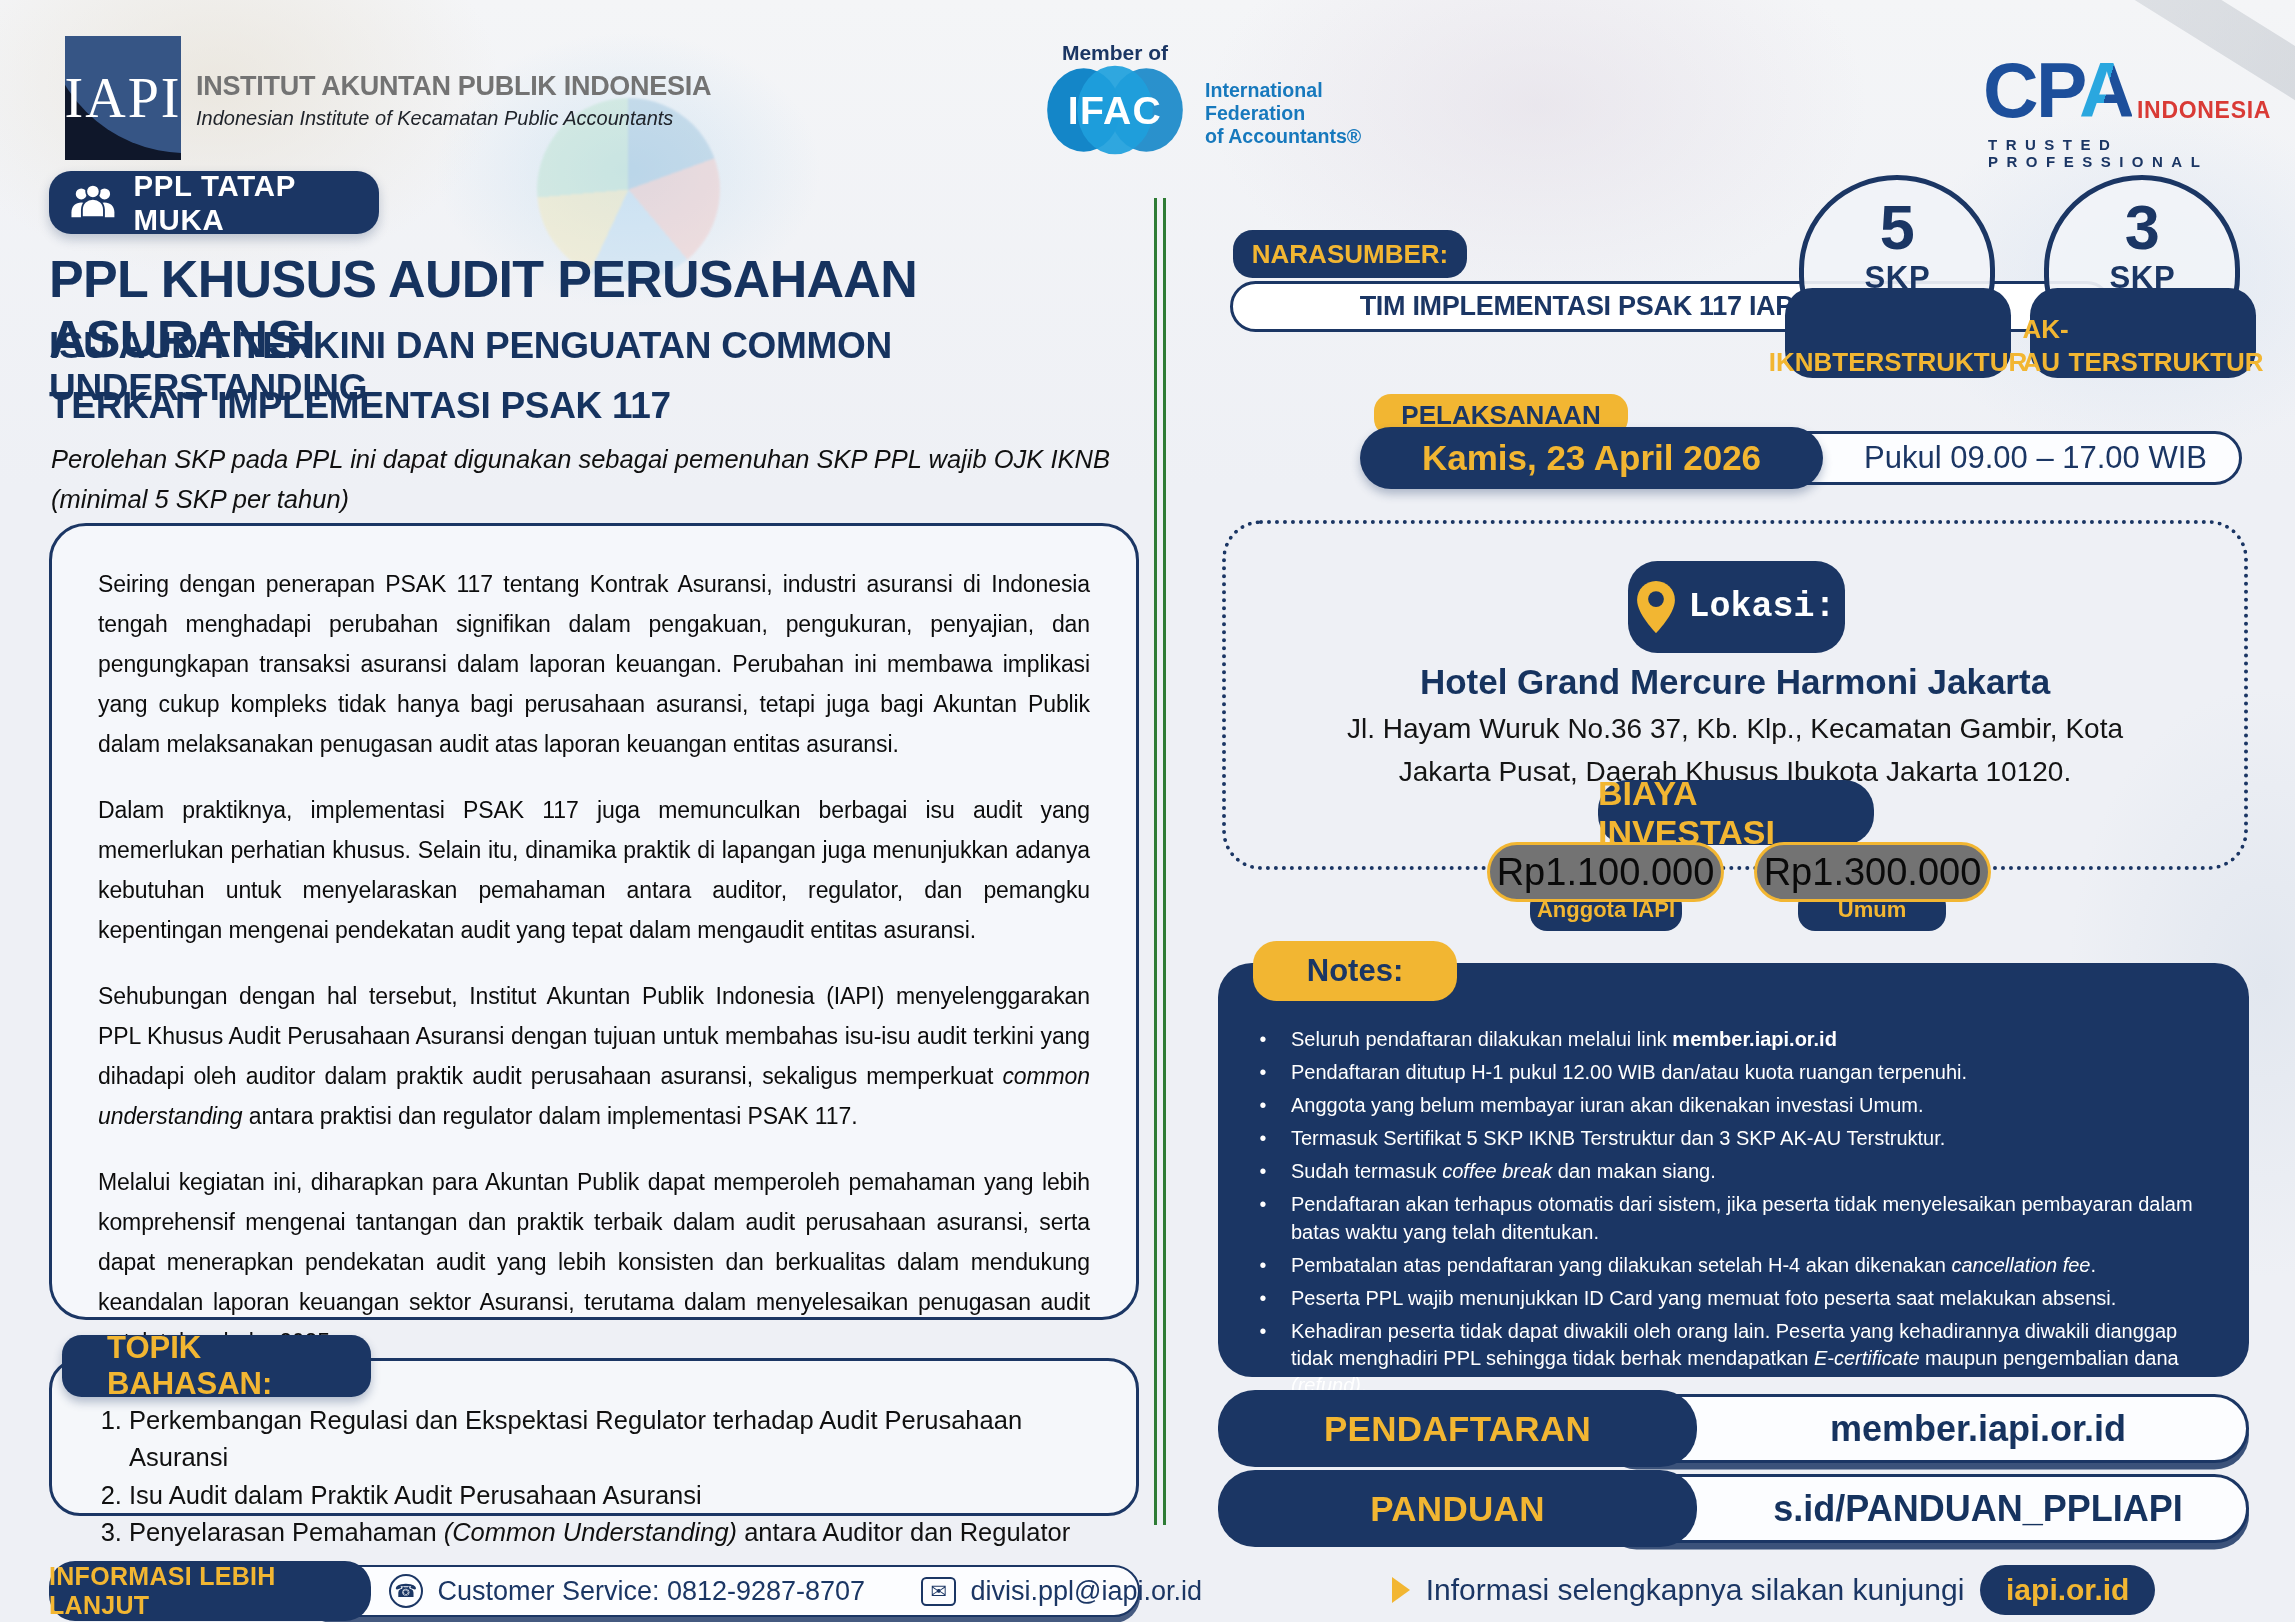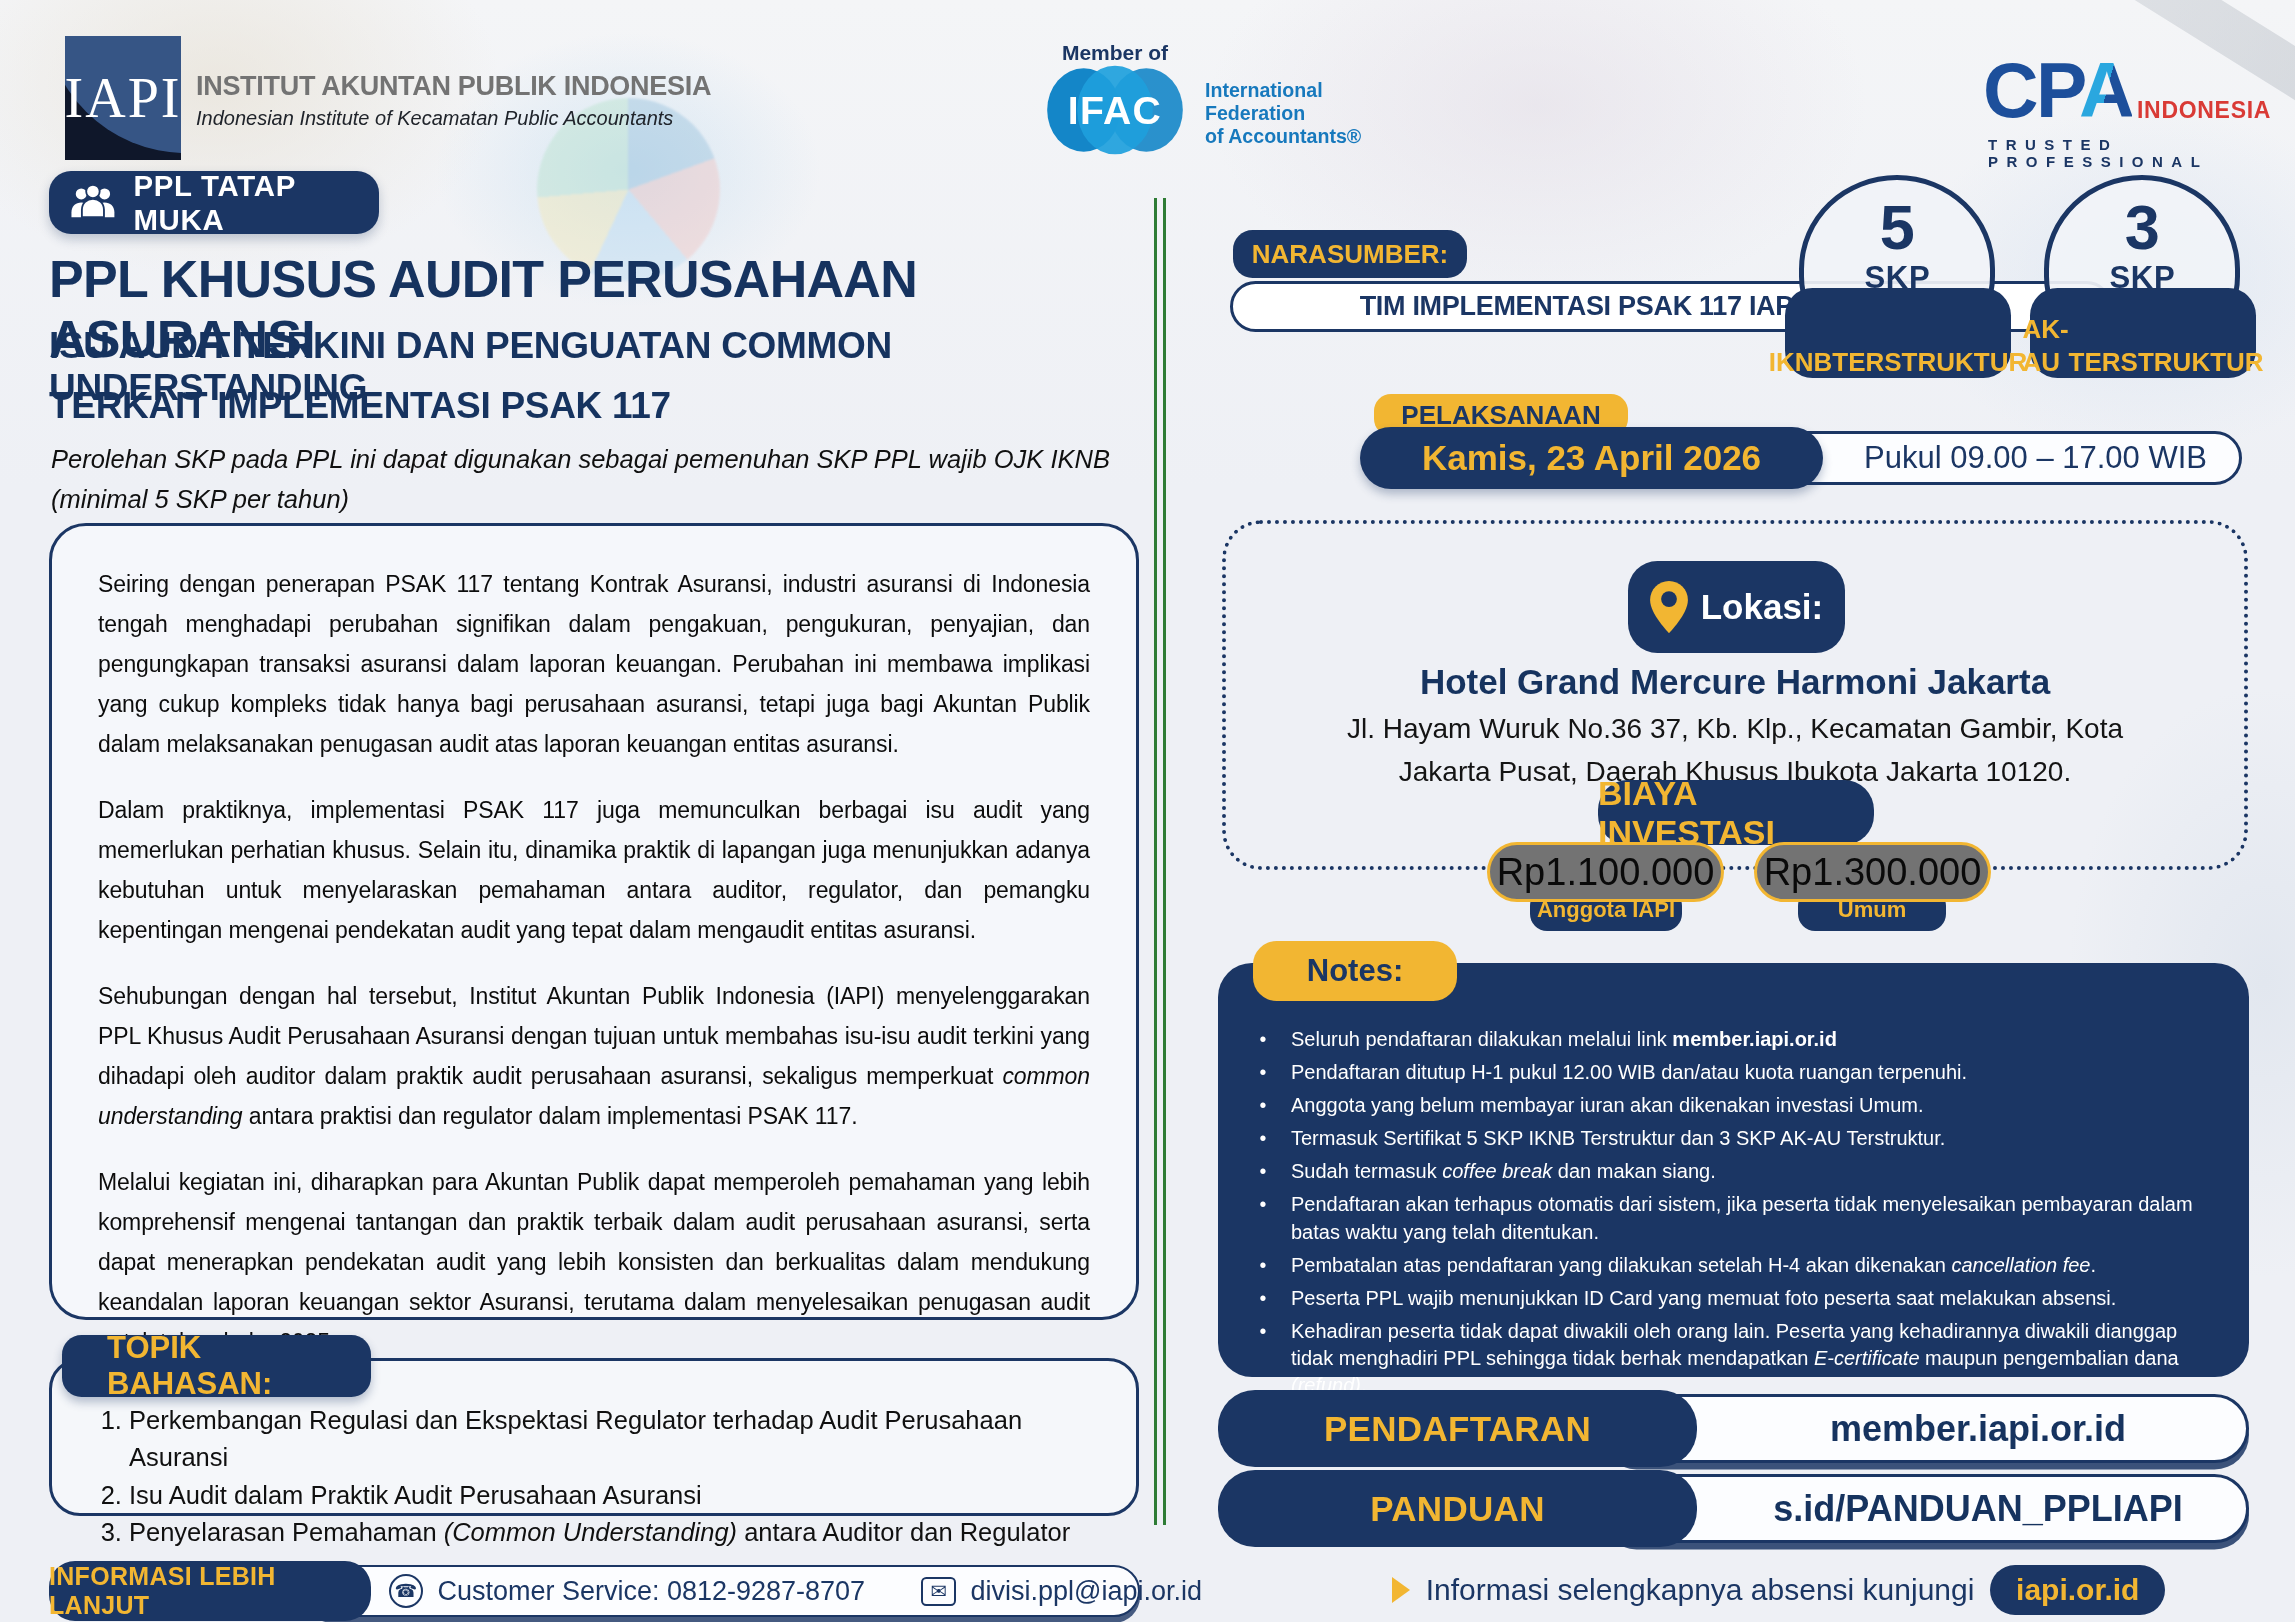--- a/index.html
+++ b/index.html
@@ -96,21 +96,21 @@
   .pelak-tab { left:1374px; top:394px; width:254px; height:42px; background:#f2b632; border-radius:17px; z-index:1;
     display:flex; align-items:center; justify-content:center; color:#1b3664; font-size:26px; font-weight:800; }
   .date-pill { left:1360px; top:427px; width:463px; height:62px; background:#1b3664; border-radius:31px; z-index:3;
     display:flex; align-items:center; justify-content:center; color:#f2b632; font-size:35px; font-weight:800; box-shadow:0 5.2px 9.2px rgba(27,54,100,.3); }
   .time-pill { left:1767px; top:431px; width:475px; height:54px; background:#fcfdff; border:3.3px solid #1b3664; border-radius:27px; z-index:2;
     display:flex; align-items:center; justify-content:center; padding-left:62px; color:#1b3664; font-size:31px; }
 
   .lokasi-box { left:1222px; top:520px; width:1026px; height:350px; border:4.6px dotted #1b3664; border-radius:39px; z-index:1; }
   .lokasi-badge { left:1628px; top:561px; width:217px; height:92px; background:#1b3664; border-radius:29.4px; z-index:2;
     display:flex; align-items:center; justify-content:center; gap:13px; }
-  .lokasi-badge .lbl { color:#fff; font-size:35px; font-weight:800; }
+  .lokasi-badge .lbl { color:#fff; font-size:35px; font-weight:800;font-family:Liberation Mono, monospace; }
   .venue { left:1235px; top:662px; width:1000px; text-align:center; color:#16335f; font-size:35px; font-weight:800; z-index:2; }
   .addr { left:1268px; width:934px; text-align:center; color:#141414; font-size:28px; z-index:2; }
   .addr1 { top:713px; } .addr2 { top:756px; }
   .biaya-pill { left:1598px; top:780px; width:276px; height:65px; background:#1b3664; border-radius:30px; z-index:2;
     display:flex; align-items:center; justify-content:center; color:#f2b632; font-size:34px; font-weight:800; }
   .price-pill { top:842px; width:237px; height:60px; background:#737373; border:3.9px solid #f2b632; border-radius:30px; z-index:3;
     display:flex; align-items:center; justify-content:center; color:#0a0a0a; font-size:38px; }
   .price1 { left:1487px; } .price2 { left:1754px; }
   .price-lab { top:889px; height:42px; background:#1b3664; border-radius:17px; z-index:2;
     display:flex; align-items:center; justify-content:center; color:#f2b632; font-size:22px; font-weight:700; }
@@ -293,18 +293,18 @@
   </div>
   <div class="abs notes-tab">Notes:</div>
 
   <div class="abs link-white lw1">member.iapi.or.id</div>
   <div class="abs link-navy ln1">PENDAFTARAN</div>
   <div class="abs link-white lw2">s.id/PANDUAN_PPLIAPI</div>
   <div class="abs link-navy ln2">PANDUAN</div>
 
   <div class="abs footer-info">
     <span class="play-arrow"></span>
-    <span class="footer-text">Informasi selengkapnya absensi kunjungi</span>
+    <span class="footer-text">Informasi selengkapnya silakan kunjungi</span>
     <span class="site-pill">iapi.or.id</span>
   </div>
 
 </div>
 
 
 </body></html>

